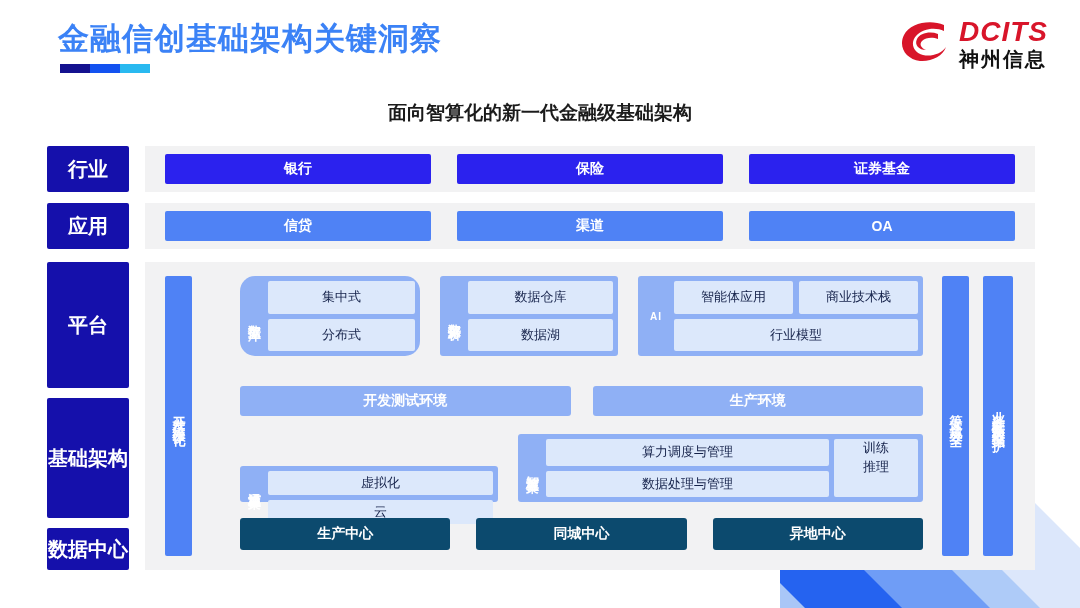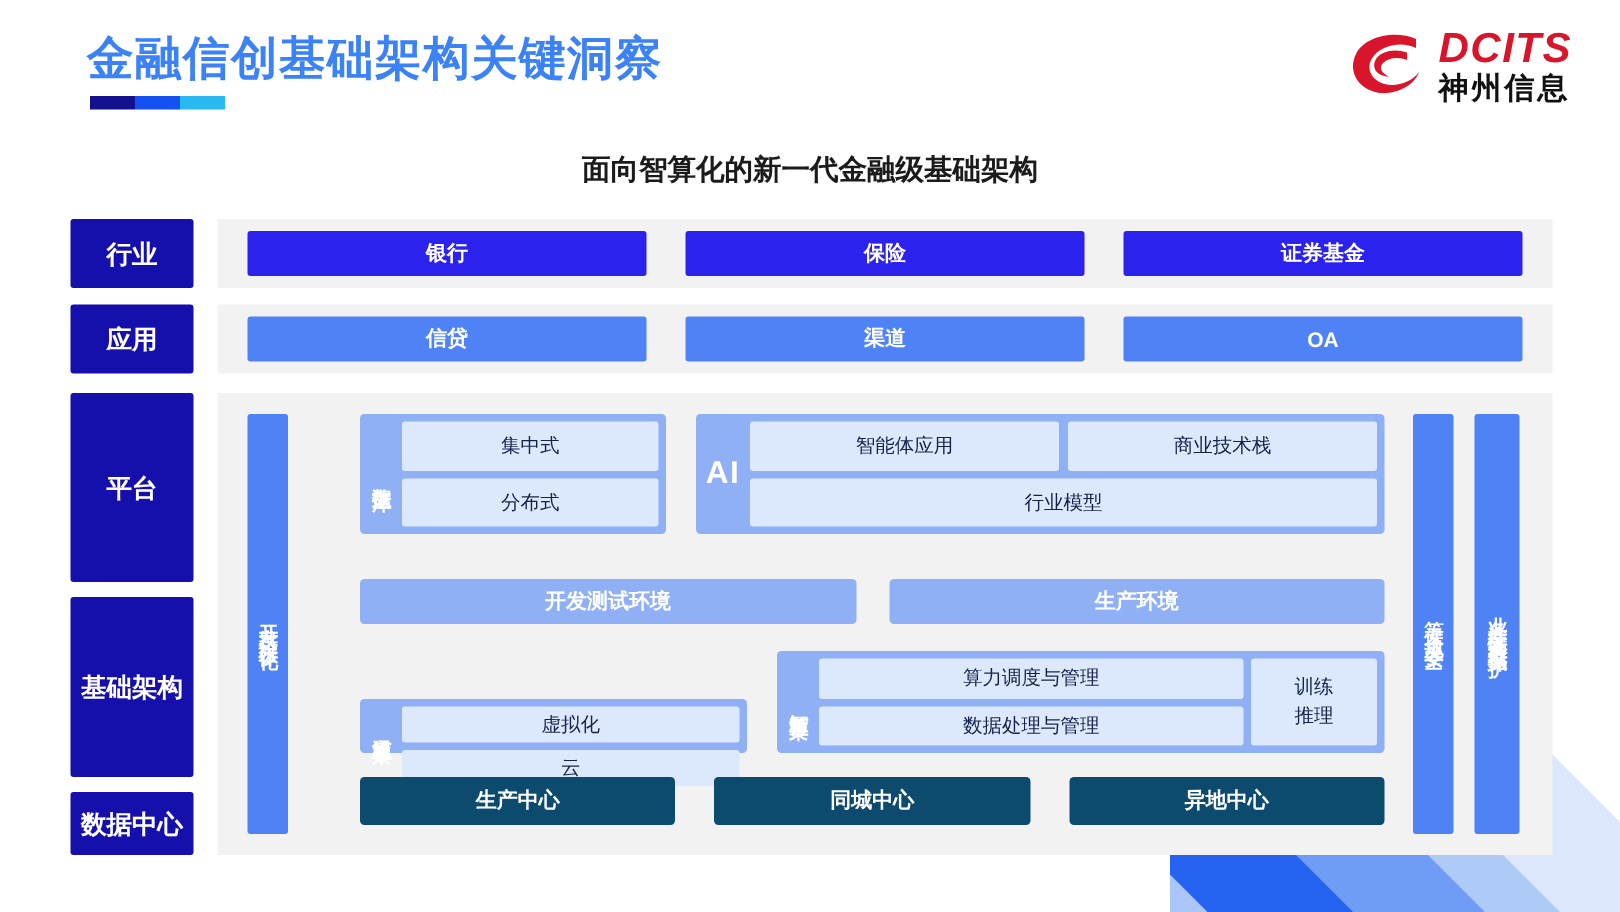--- a/index.html
+++ b/index.html
@@ -34,38 +34,38 @@
     letter-spacing: 1px; white-space: nowrap;
   }
   .hdr-rule { position: absolute; left: 60px; top: 64px; display: flex; height: 9px; }
   .hdr-rule span { display: block; height: 100%; }
   .r1 { width: 30px; background: #14118f; }
   .r2 { width: 30px; background: #1352f0; }
   .r3 { width: 30px; background: #29b9f0; }
 
   
   .logo { position: absolute; right: 32px; top: 18px; display: flex;
-          align-items: center; gap: 7px; }
+          align-items: flex-start; gap: 7px; }
   .logo-mark { width: 52px; height: 50px; }
   .logo-txt { display: flex; flex-direction: column; line-height: 1; }
   .logo-en { font-size: 28px; font-weight: 800; color: #d8152a;
              letter-spacing: 1px; font-style: italic; }
   .logo-cn { font-size: 20px; font-weight: 700; color: #111; margin-top: 3px;
              letter-spacing: 2px; }
 
   
   .subtitle { position: absolute; left: 0; right: 0; top: 100px;
               text-align: center; font-size: 19px; font-weight: 700; color: #1b1b1b; }
 
   
   .ctr { display: flex; align-items: center; justify-content: center; text-align: center; }
 
   
   .side { position: absolute; left: 47px; width: 82px;
-          background: #1510ab; color: #fff; font-weight: 700; font-size: 17px;
+          background: #1510ab; color: #fff; font-weight: 700; font-size: 20px;
           border-radius: 2px; }
   .side-industry { top: 146px;  height: 46px; }
   .side-app      { top: 203px;  height: 46px; }
   .side-platform { top: 262px;  height: 126px; }
   .side-infra    { top: 398px;  height: 120px; }
   .side-dc       { top: 528px;  height: 42px; }
 
   
   .panel { position: absolute; left: 145px; right: 45px; background: #f2f2f3; }
   .panel-industry { top: 146px; height: 46px; }
@@ -90,45 +90,45 @@
 
   .inner { position: absolute; left: 95px; right: 112px; top: 14px; bottom: 14px; }
 
   
   .group { display: flex; background: #8fb0f5; border-radius: 3px;
            padding: 5px; gap: 5px; align-items: stretch; }
   .group-lbl { color: #fff; font-weight: 700; font-size: 13px;
                writing-mode: vertical-rl; letter-spacing: 1px;
                display: flex; align-items: center; justify-content: center;
                min-width: 17px; }
-  .group-lbl.horiz { writing-mode: horizontal-tb; font-size: 21px; min-width: 26px; }
+  .group-lbl.horiz { writing-mode: horizontal-tb; font-size: 10px; min-width: 26px; }
   .group-cells { display: flex; flex-direction: column; gap: 5px; flex: 1; }
   .cell-row { display: flex; gap: 6px; flex: 1; }
   .cell { flex: 1; background: #dce8fb; border-radius: 2px;
           color: #15224a; font-size: 13px; font-weight: 400; min-height: 24px; }
 
   .bar-lite { background: #8fb0f5; border-radius: 3px; color: #fff;
               font-weight: 700; font-size: 14px; height: 30px; }
   .bar-mid  { background: #0c4a6e; border-radius: 3px; color: #fff;
               font-weight: 700; font-size: 14px; height: 32px; }
 
   
   .r-top  { position: absolute; left: 0; right: 0; top: 0;  height: 80px; display: flex; gap: 20px; }
   .r-env  { position: absolute; left: 0; right: 0; top: 110px; display: flex; gap: 22px; }
   .r-fw   { position: absolute; left: 0; right: 0; top: 158px; height: 68px; display: flex; gap: 20px; }
   .r-dc   { position: absolute; left: 0; right: 0; top: 242px; display: flex; gap: 26px; }
 
-  .g-db  { width: 204px; }
+  .g-db  { width: 180px; border-radius: 15px; }
   .g-da  { width: 178px; }
   .g-ai  { flex: 1; }
   .g-tsf { width: 258px; margin-top: 32px; }
   .g-zsf { flex: 1; }
   .train { background: #dce8fb; border-radius: 2px; width: 84px;
            color: #15224a; font-size: 13px; line-height: 1.45;
-           display: flex; align-items: center; justify-content: center;
+           display: flex; align-items: center; justify-content: flex-start;
            flex-direction: column; }
   .r-env > div, .r-dc > div { flex: 1; }
 </style>
 </head>
 <body>
 
 <div id="slide">
 
   <div class="deco">
     <i class="s1"></i>
@@ -193,20 +193,27 @@
       <div class="r-top">
 
         <div class="group g-db">
           <div class="group-lbl">数据库</div>
           <div class="group-cells">
             <div class="cell ctr">集中式</div>
             <div class="cell ctr">分布式</div>
           </div>
         </div>
 
+        <div class="group g-da">
+          <div class="group-lbl">数据分析</div>
+          <div class="group-cells">
+            <div class="cell ctr">数据仓库</div>
+            <div class="cell ctr">数据湖</div>
+          </div>
+        </div>
 
         <div class="group g-ai">
           <div class="group-lbl horiz">AI</div>
           <div class="group-cells">
             <div class="cell-row">
               <div class="cell ctr">智能体应用</div>
               <div class="cell ctr">商业技术栈</div>
             </div>
             <div class="cell-row">
               <div class="cell ctr">行业模型</div>

